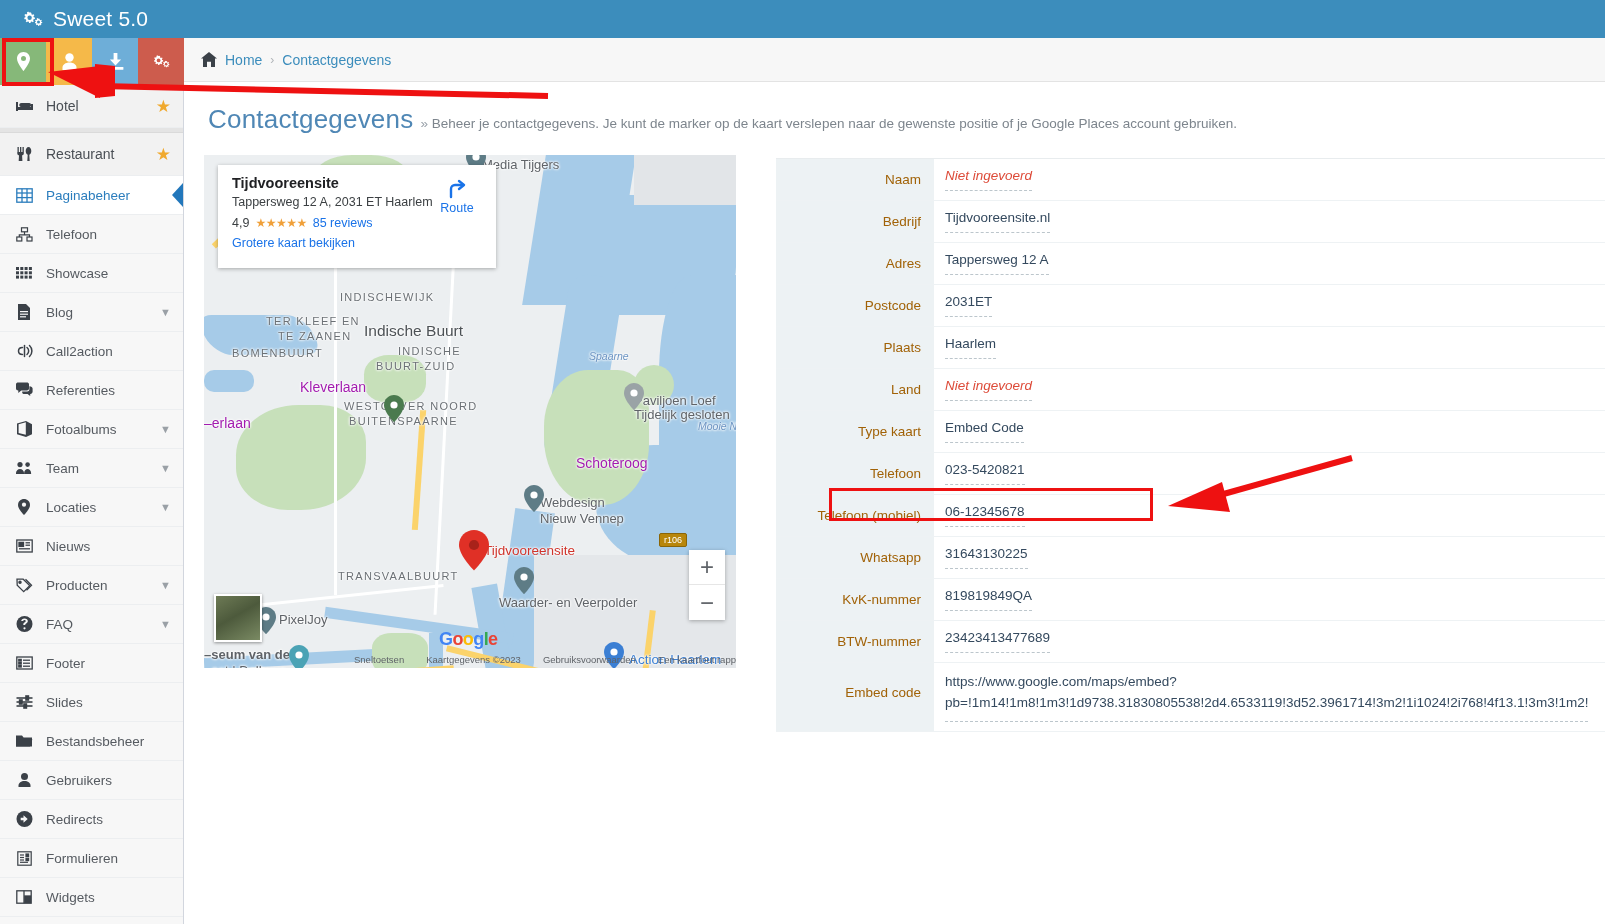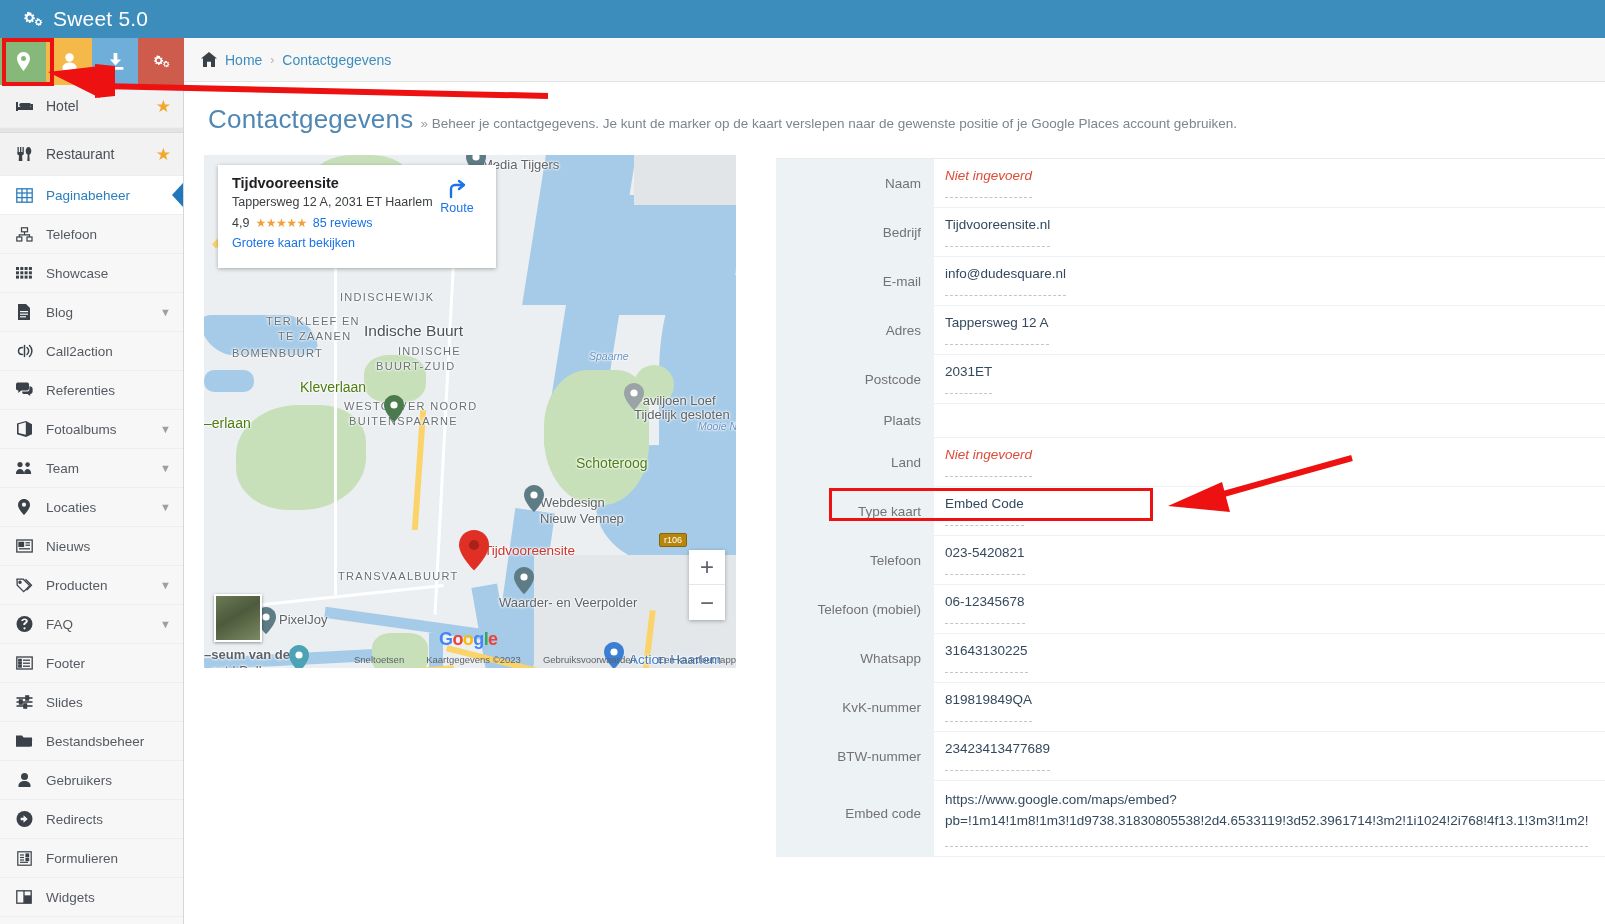--- a/index.html
+++ b/index.html
@@ -120,21 +120,21 @@
   #map .green { position: absolute; background: #c7e0ba; border-radius: 40%; }
   #map .road  { position: absolute; background: #ffffff; }
   #map .road.y { background: #fbd36b; }
   #map .blockarea { position: absolute; background: #e6e9ec; }
   .mlabel {
     position: absolute; white-space: nowrap; pointer-events: none;
     color: #5f6368; text-shadow: 0 0 3px #fff, 0 0 3px #fff, 0 0 2px #fff;
   }
   .mlabel.hood { letter-spacing: 1.3px; font-size: 11px; color: #6b7075; }
   .mlabel.big  { font-size: 15.5px; color: #4c5155; }
-  .mlabel.park { color: #4d7c0f; font-size: 14px; }
+  .mlabel.park { color: #a21caf; font-size: 14px; }
   .mlabel.poi  { font-size: 13px; color: #5f6368; }
   .mlabel.poi-blue { font-size: 13.5px; color: #3b7fd4; }
   .mlabel.poi-red  { font-size: 13.5px; color: #d0342c; }
   .mlabel.river { color: #6b93c2; font-size: 10.5px; font-style: italic; }
   .mpin { position: absolute; width: 20px; height: 27px; }
   .mpin svg { display:block; }
 
   #map-card {
     position: absolute; left: 14px; top: 10px; width: 278px; height: 103px;
     background: #fff; box-shadow: 0 1px 4px rgba(0,0,0,.3);
@@ -191,31 +191,31 @@
 
   
   #detail {
     position: absolute; left: 776px; top: 158px; width: 829px;
     border-top: 1px solid #e8ecee;
     font-size: 13.5px;
   }
   .drow { display: flex; align-items: stretch; border-bottom: 1px solid #eef2f4; }
   .drow .dlabel {
     width: 158px; flex: 0 0 158px;
-    background: #edf2f4; color: #737373;
+    background: #edf2f4; color: #a16207;
     text-align: right; padding: 9px 13px 9px 0;
     display: flex; align-items: center; justify-content: flex-end;
   }
   .drow .dval {
     flex: 1 1 auto; padding: 9px 0 9px 11px;
     background: #ffffff; color: #34495e;
     display: flex; align-items: center;
   }
   .drow .dval .editable {
-    border-bottom: 1px dashed #bcc6cc; padding-bottom: 14px; cursor: pointer;
+    border-bottom: 1px dashed #bcc6cc; padding-bottom: 7px; cursor: pointer;
     display: inline-block;
   }
   .drow .dval .empty { color: #dd4b39; font-style: italic; }
   .drow.embed .dval { align-items: flex-start; }
   .drow.embed .dval .editable { line-height: 1.55; white-space: nowrap; overflow: hidden; }
   .drow.embed .dlabel { padding-top: 0; }
 
   
   #wa-highlight {
     position: absolute; left: 829px; top: 488px; width: 324px; height: 33px;
@@ -719,39 +719,36 @@
         <span class="editable empty">Niet ingevoerd</span>
       </div>
     </div>
     <div class="drow">
       <div class="dlabel">Bedrijf</div>
       <div class="dval">
         <span class="editable">Tijdvooreensite.nl</span>
       </div>
     </div>
     <div class="drow">
-      <div class="dlabel">E-mail</div>
-      <div class="dval">
-        <span class="editable">info@dudesquare.nl</span>
-      </div>
-    </div>
-    <div class="drow">
       <div class="dlabel">Adres</div>
       <div class="dval">
         <span class="editable">Tappersweg 12 A</span>
       </div>
     </div>
     <div class="drow">
       <div class="dlabel">Postcode</div>
       <div class="dval">
         <span class="editable">2031ET</span>
       </div>
     </div>
     <div class="drow">
       <div class="dlabel">Plaats</div>
+      <div class="dval">
+        <span class="editable">Haarlem</span>
+      </div>
     </div>
     <div class="drow">
       <div class="dlabel">Land</div>
       <div class="dval">
         <span class="editable empty">Niet ingevoerd</span>
       </div>
     </div>
     <div class="drow">
       <div class="dlabel">Type kaart</div>
       <div class="dval">

